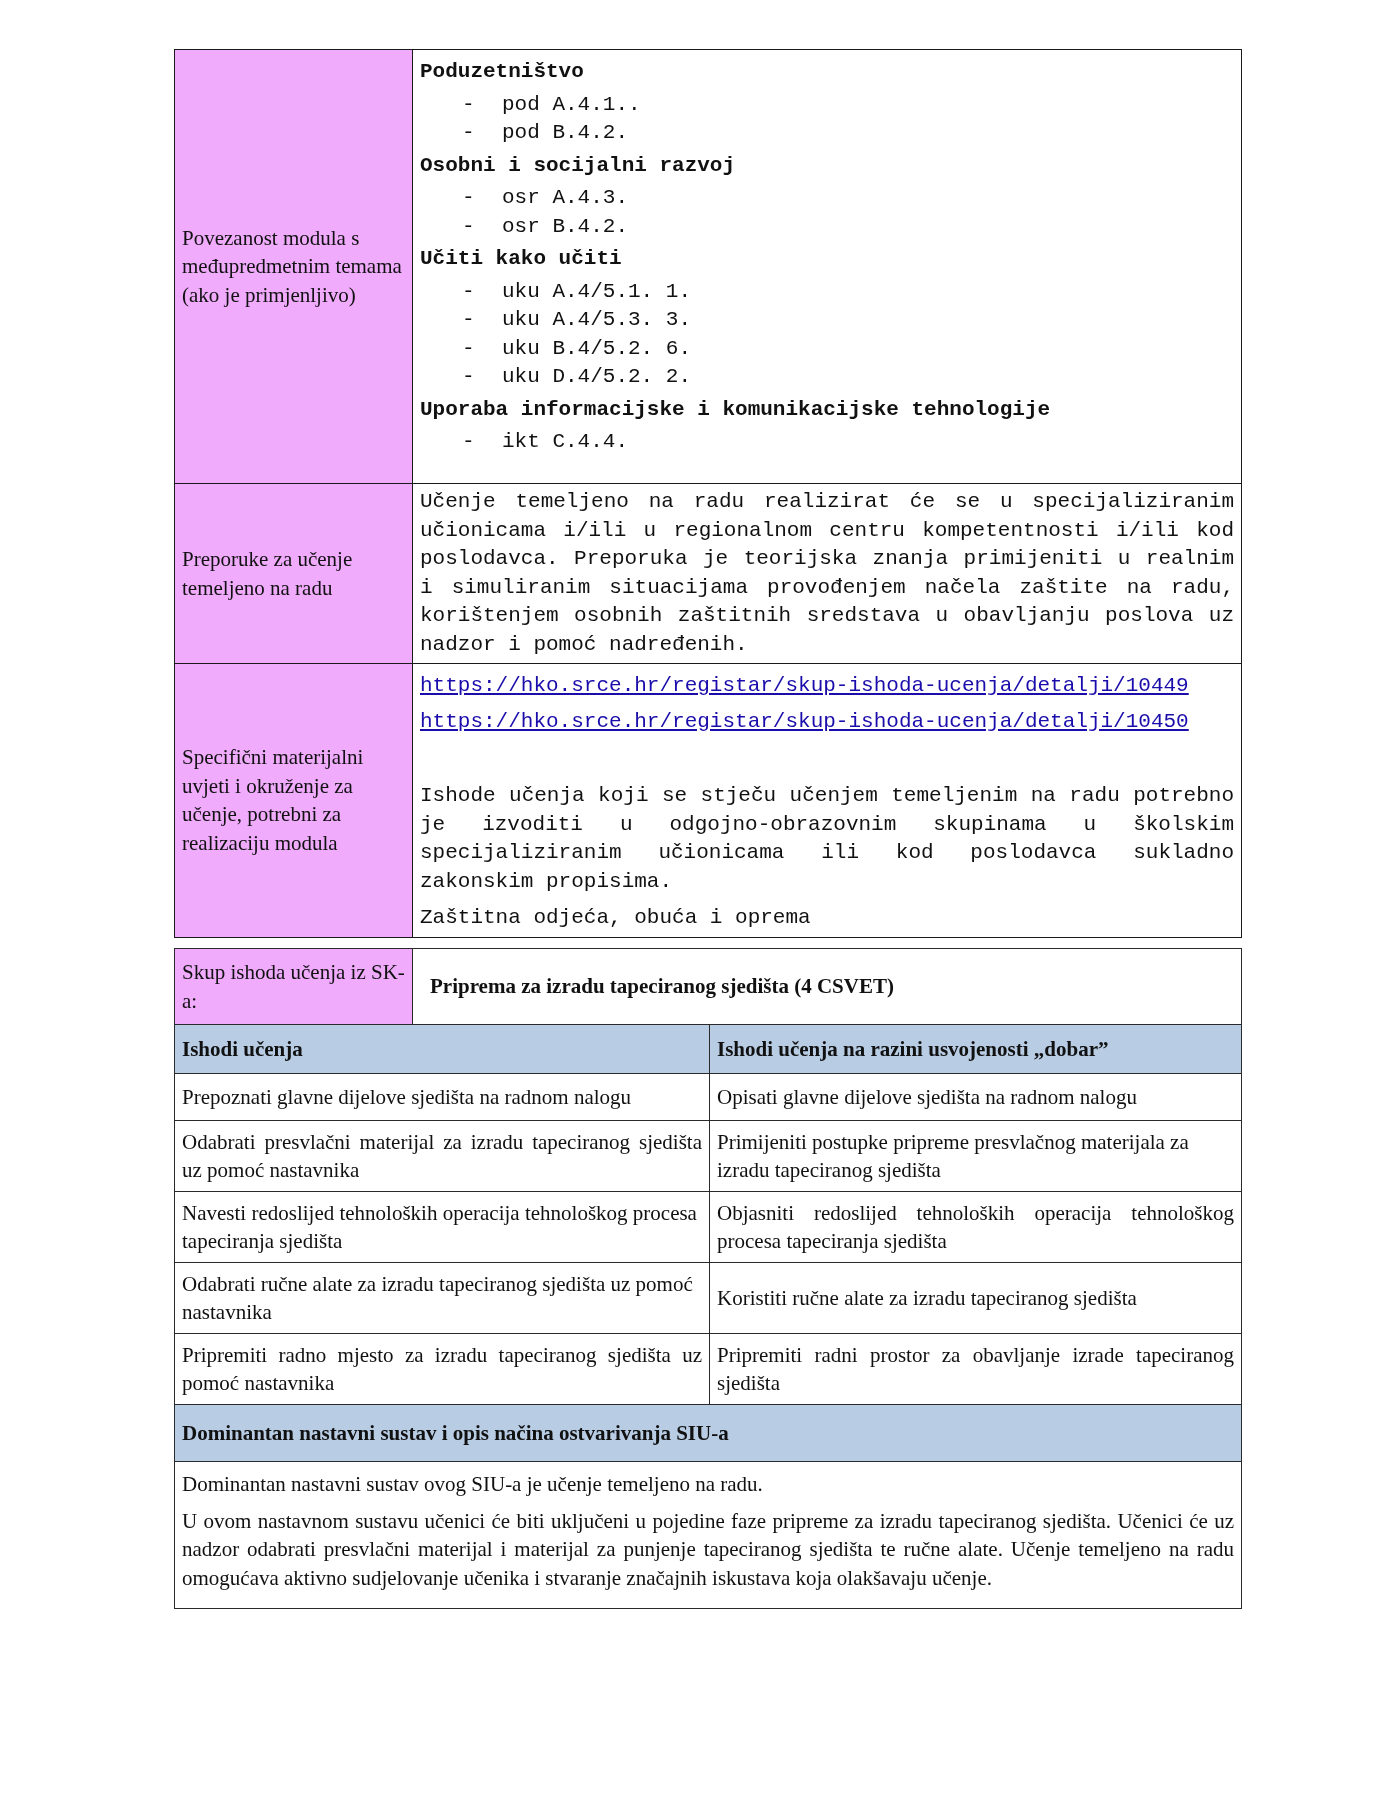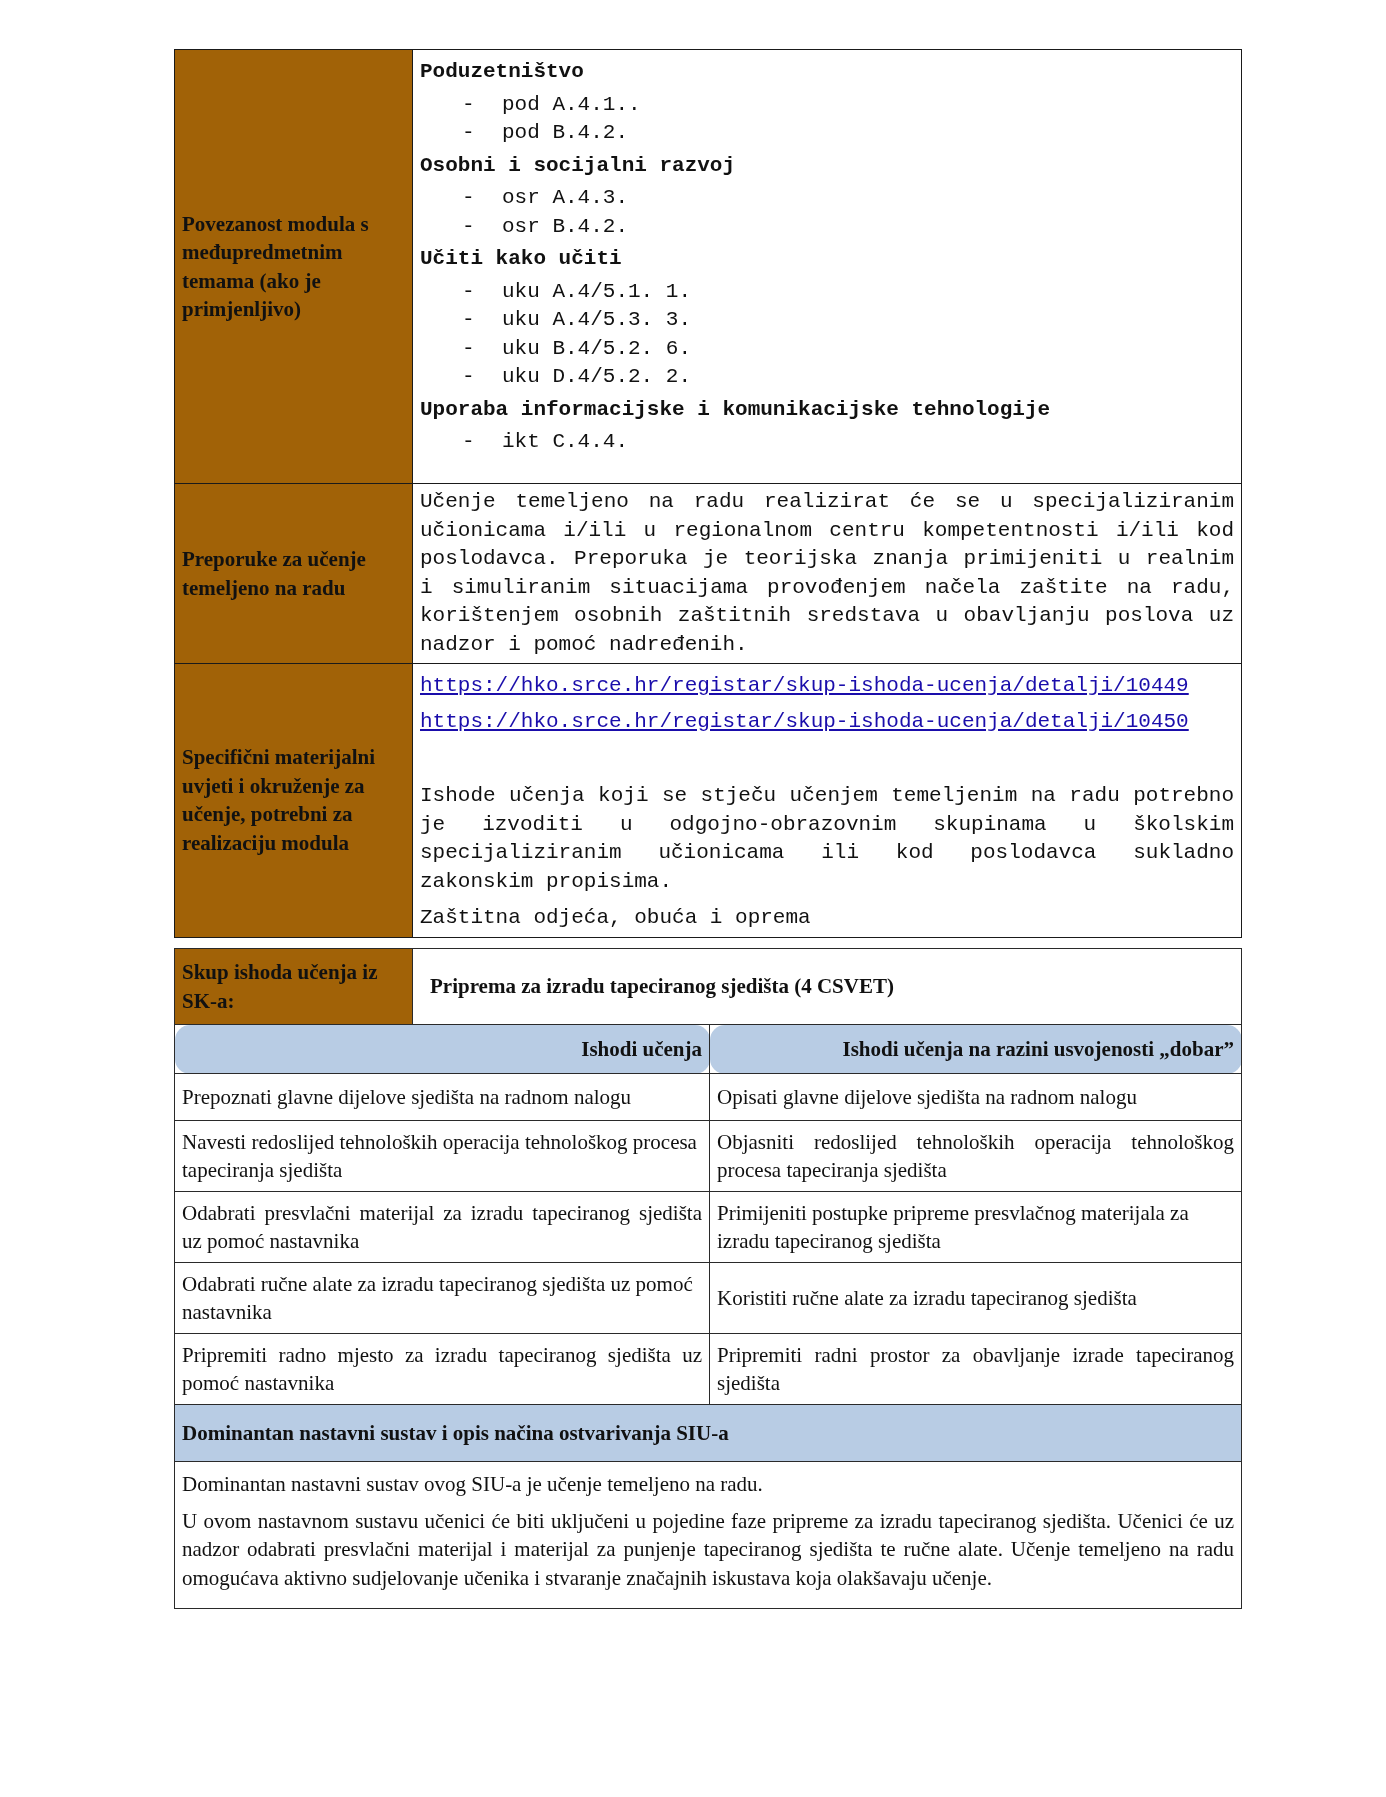--- a/index.html
+++ b/index.html
@@ -1,32 +1,32 @@
 <!DOCTYPE html>
 <html><head>
 <meta charset="utf-8">
 <style>
   html, body { margin: 0; padding: 0; background: #ffffff; }
   body { width: 1386px; height: 1797px; position: relative; font-family: "Liberation Serif", serif; color: #111; }
   .tbl { position: absolute; left: 174px; width: 1068px; border-collapse: collapse; table-layout: fixed; }
   .tbl td { border: 1.5px solid #1a1a1a; vertical-align: middle; padding: 4px 7px; font-size: 21px; line-height: 28.5px; }
-  .lbl { background: #a16207; font-weight: bold; }
+  .lbl { background: #f0abfc; font-weight: normal; }
   .t1 { top: 49px; }
   .t1 col.c1 { width: 238px; }
   .t1 td.val { vertical-align: top; font-family: Liberation Mono, monospace; }
   .head { font-weight: bold; margin: 4px 0 4px 0; }
   ul.dash { list-style: none; margin: 0 0 2px 0; padding: 0; }
   ul.dash li { position: relative; padding-left: 82px; line-height: 28.5px; }
   ul.dash li::before { content: "-"; position: absolute; left: 42px; }
   p { margin: 0; }
   .just { text-align: justify; }
   a.lnk { color: #1a0dab; text-decoration: underline; display: block; margin: 4px 0 7px 0; }
   .t2 { top: 948px; }
   .t2 td { border-color: #2a2a2a; }
-  .t2 .sub { background: #b8cce4; font-weight: bold; text-align: right; height: 40px; border-radius: 15px; }
+  .t2 .sub { background: #b8cce4; font-weight: bold; text-align: left; height: 40px; }
   .t2 .sec { background: #b8cce4; font-weight: bold; height: 48px; }
   .t2 .row td { height: 62px; }
   .gap { margin-top: 8px; }
 </style>
 </head>
 <body>
 
 <table class="tbl t1">
   <colgroup>
       <col class="c1">
@@ -88,26 +88,26 @@
   </tr>
   <tr>
     <td colspan="2" class="sub">Ishodi učenja</td>
     <td class="sub">Ishodi učenja na razini usvojenosti „dobar”</td>
   </tr>
   <tr class="row" style="height:46px;">
     <td colspan="2" style="height:38px;">Prepoznati glavne dijelove sjedišta na radnom nalogu</td>
     <td style="height:38px;">Opisati glavne dijelove sjedišta na radnom nalogu</td>
   </tr>
   <tr class="row">
+    <td colspan="2" class="just">Odabrati presvlačni materijal za izradu tapeciranog sjedišta uz pomoć nastavnika</td>
+    <td>Primijeniti postupke pripreme presvlačnog materijala za izradu tapeciranog sjedišta</td>
+  </tr>
+  <tr class="row">
     <td colspan="2">Navesti redoslijed tehnoloških operacija tehnološkog procesa tapeciranja sjedišta</td>
     <td class="just">Objasniti redoslijed tehnoloških operacija tehnološkog procesa tapeciranja sjedišta</td>
-  </tr>
-  <tr class="row">
-    <td colspan="2" class="just">Odabrati presvlačni materijal za izradu tapeciranog sjedišta uz pomoć nastavnika</td>
-    <td>Primijeniti postupke pripreme presvlačnog materijala za izradu tapeciranog sjedišta</td>
   </tr>
   <tr class="row">
     <td colspan="2">Odabrati ručne alate za izradu tapeciranog sjedišta uz pomoć nastavnika</td>
     <td>Koristiti ručne alate za izradu tapeciranog sjedišta</td>
   </tr>
   <tr class="row">
     <td colspan="2" class="just">Pripremiti radno mjesto za izradu tapeciranog sjedišta uz pomoć nastavnika</td>
     <td class="just">Pripremiti radni prostor za obavljanje izrade tapeciranog sjedišta</td>
   </tr>
   <tr>

